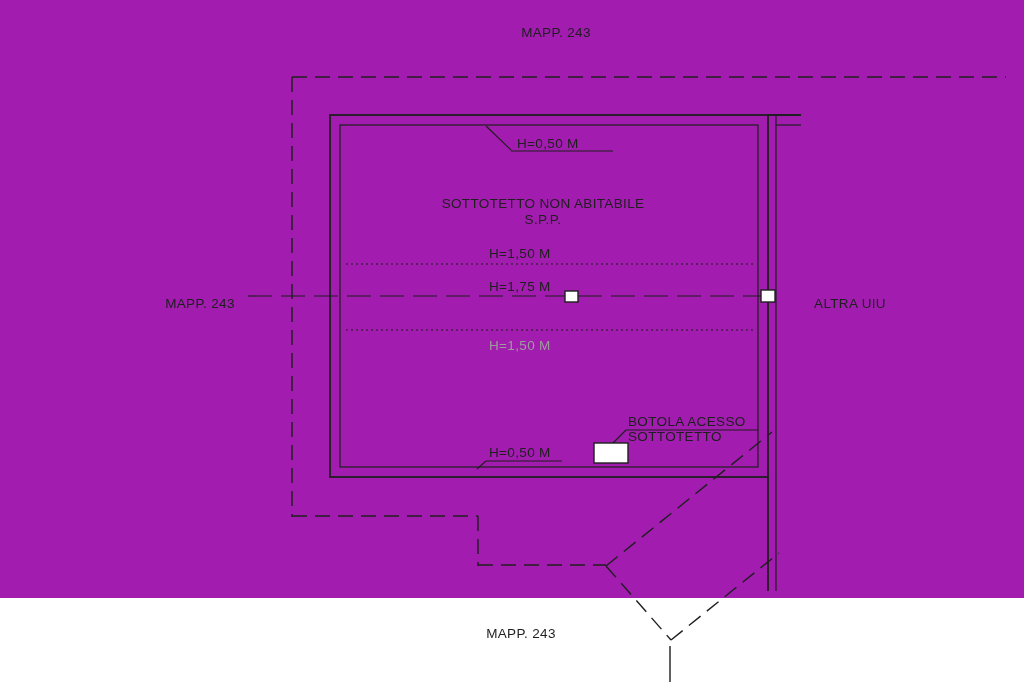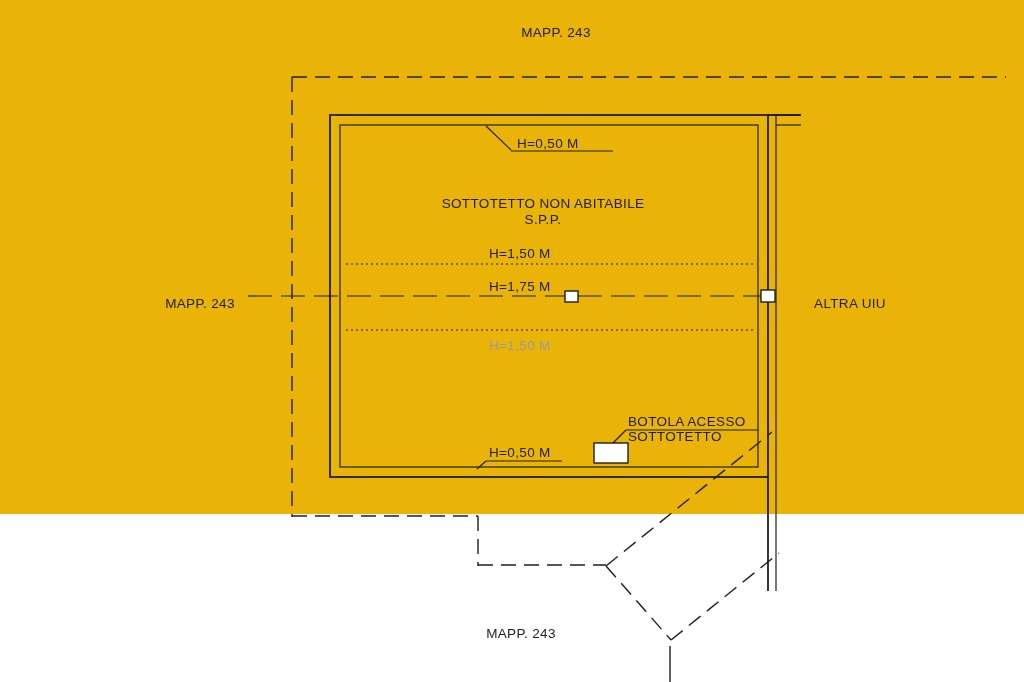--- a/index.html
+++ b/index.html
@@ -4,22 +4,22 @@
 <style>
   * { margin: 0; padding: 0; box-sizing: border-box; }
   html, body {
     width: 1024px; height: 682px;
     background: #ffffff;
     font-family: "Liberation Sans", sans-serif;
     overflow: hidden;
   }
   .sheet {
     position: relative;
-    width: 1024px; height: 514px;
-    background: #eab308;
+    width: 1024px; height: 598px;
+    background: #a21caf;
   }
   svg { position: absolute; left: 0; top: 0; display: block; }
 
   
   line, rect { stroke-linecap: butt; }
   .ink  { stroke: #1f1f1f; fill: none; }
   .w12  { stroke-width: 1.2; }
   .w14  { stroke-width: 1.4; }
   .w18  { stroke-width: 1.8; }
   .dash  { stroke-dasharray: 15 8; }   

